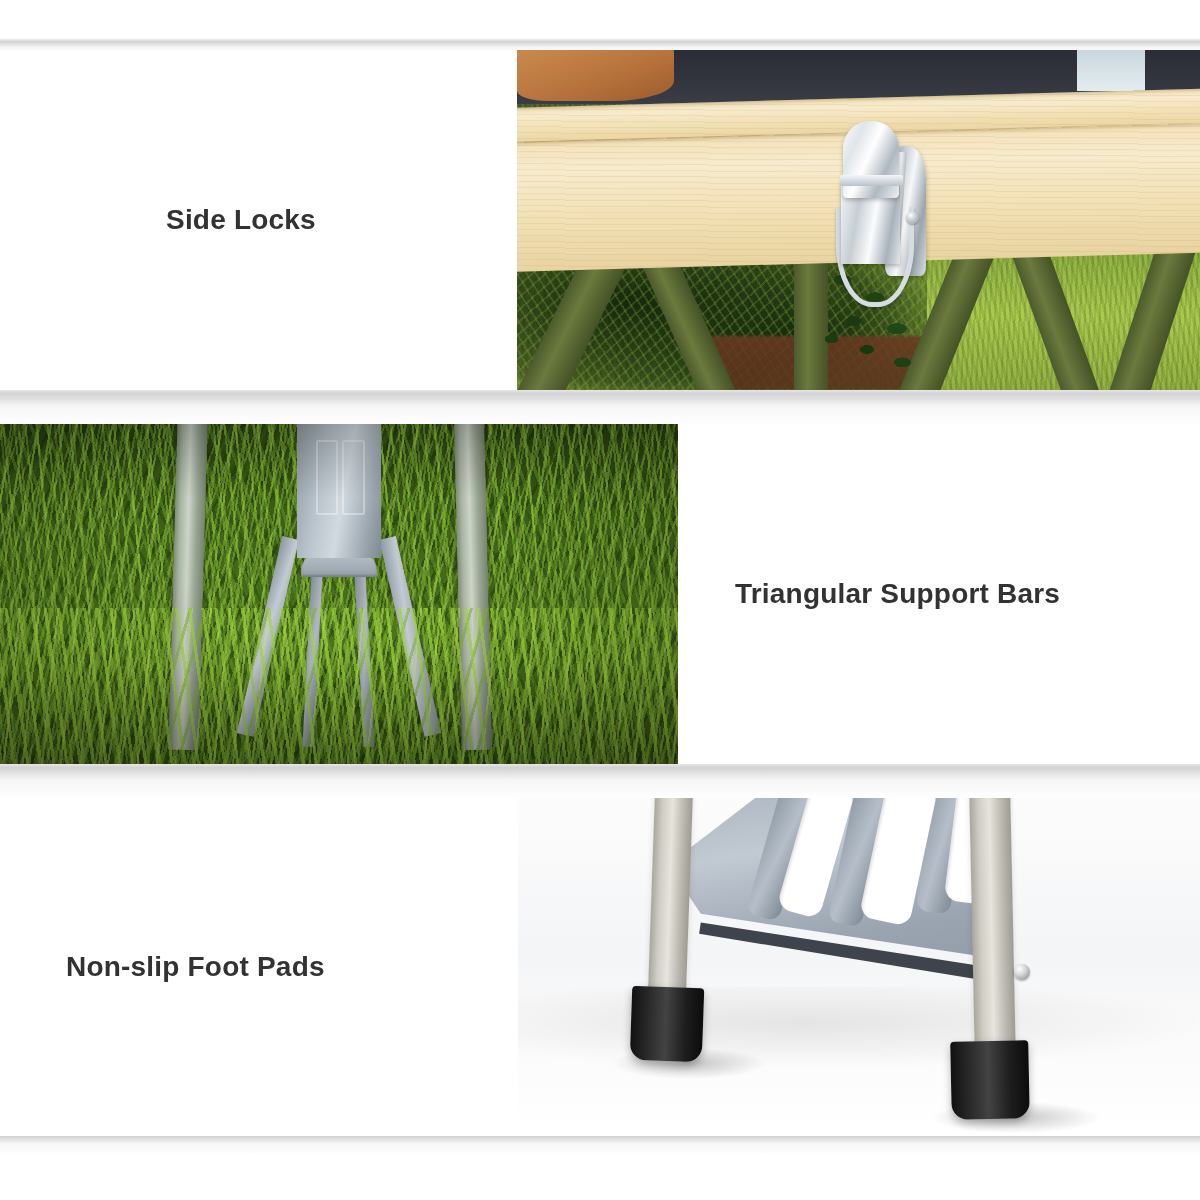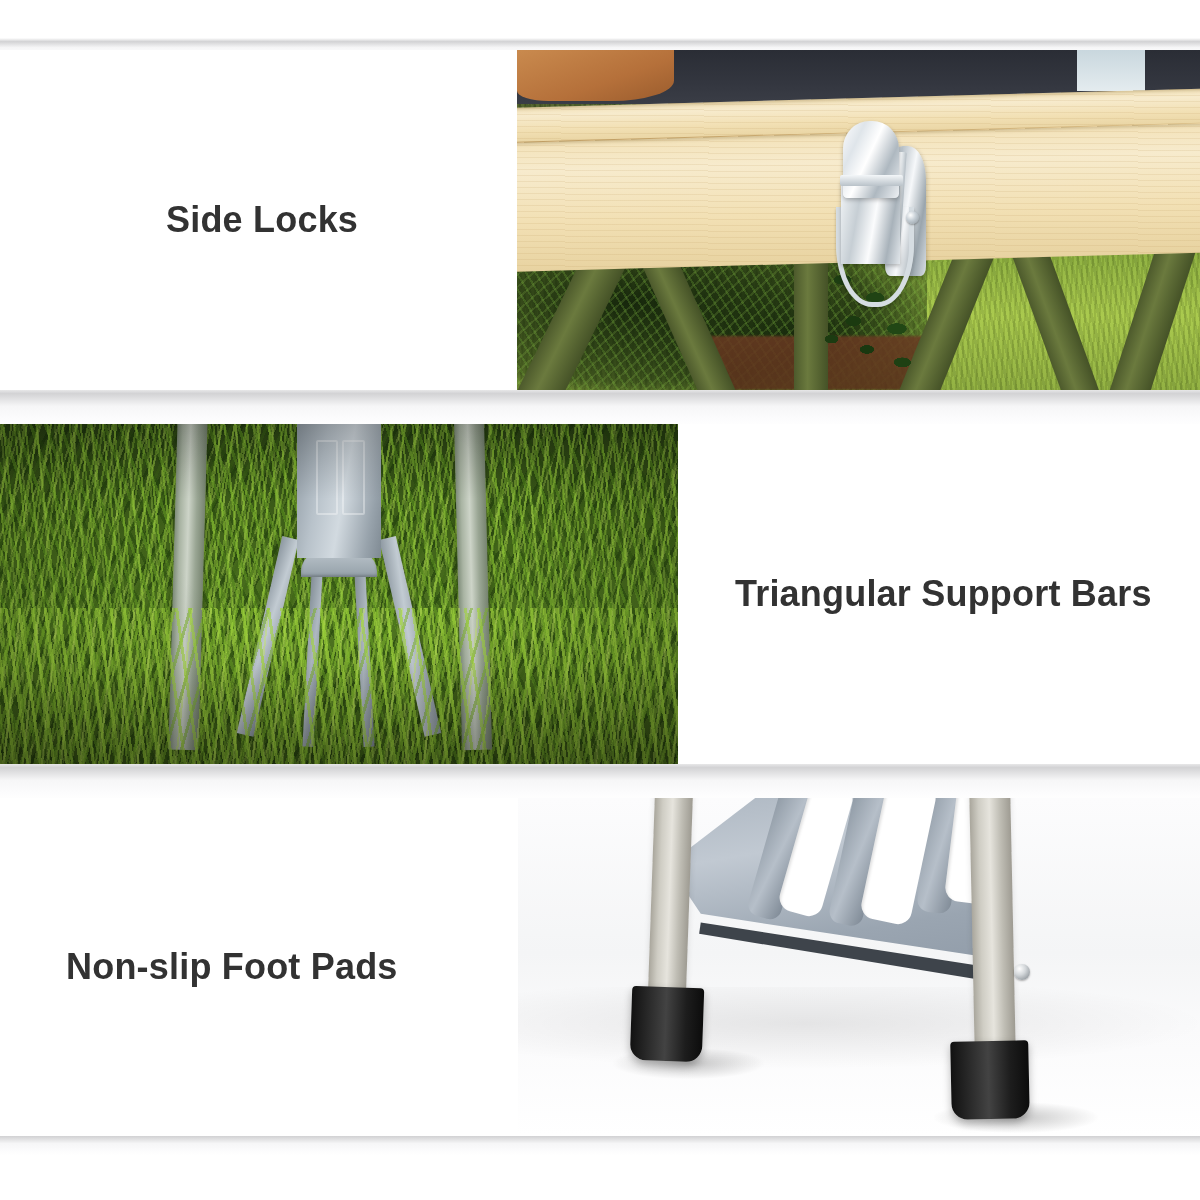--- a/index.html
+++ b/index.html
@@ -37,21 +37,21 @@
   .row-1{top:50px;height:340px;}
   .row-2{top:424px;height:340px;}
   .row-3{top:798px;height:338px;}
 
   .text-cell{
     position:absolute;top:0;height:100%;
     display:flex;align-items:center;
     background:#ffffff;
   }
   .text-cell .caption{
-    font-size:36px;
+    font-size:28px;
     font-weight:bold;
     color:#323232;
     letter-spacing:0.2px;
     white-space:nowrap;
   }
   .img-cell{
     position:absolute;top:0;height:100%;
     overflow:hidden;
   }
 

